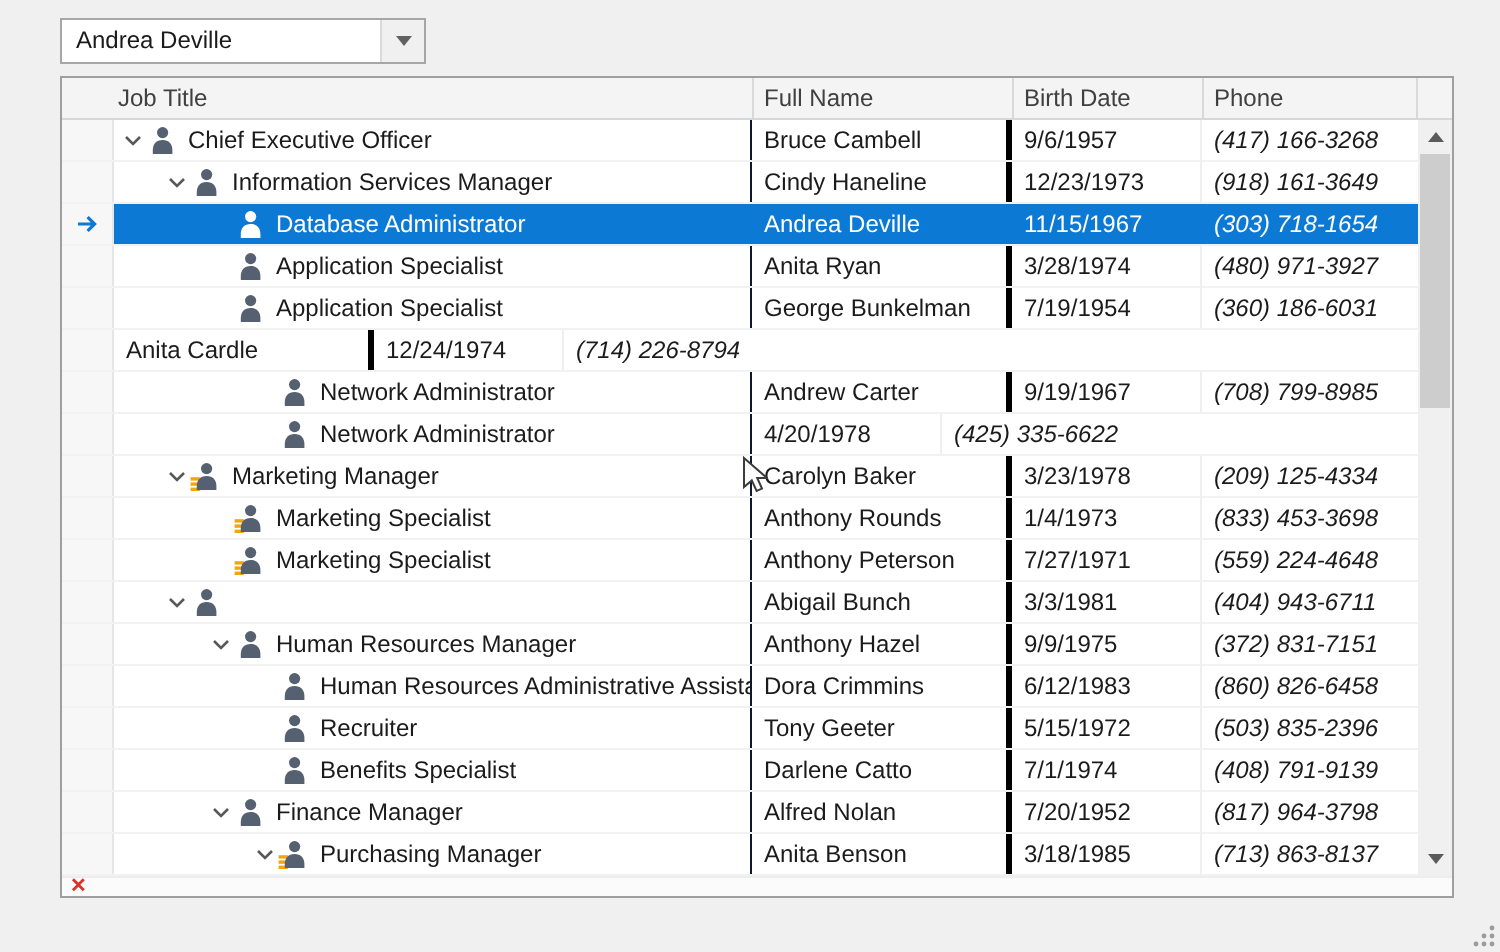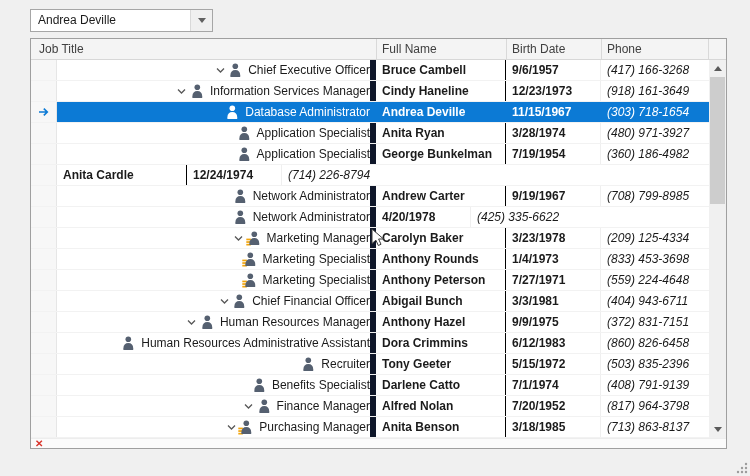--- a/index.html
+++ b/index.html
@@ -15,32 +15,32 @@
   .combo-btn{width:21px;background:#f0f0f0;border-left:1px solid #d9d9d9;
              display:flex;align-items:center;justify-content:center;}
   .combo-arrow{width:0;height:0;border-left:4px solid transparent;border-right:4px solid transparent;
                border-top:5px solid #616161;}
   
   .grid{position:absolute;left:30px;top:38px;width:697px;height:411px;background:#fff;
         border:1px solid #9f9f9f;box-sizing:border-box;}
   .header{position:absolute;left:0;top:0;right:0;height:21px;background:#f4f4f4;
           border-bottom:1px solid #d7d7d7;box-sizing:border-box;}
   .hcell{position:absolute;top:0;height:20px;line-height:20px;color:#404040;white-space:nowrap;}
-  .h0{left:8px}.h1{left:351px}.h2{left:481px}.h3{left:576px}
+  .h0{left:28px}.h1{left:351px}.h2{left:481px}.h3{left:576px}
   .hsep{position:absolute;top:0;bottom:0;width:1px;background:#d9d9d9;}
   .s0{left:345px}.s1{left:475px}.s2{left:570px}.s3{left:677px}
   
   .tbody{position:absolute;left:0;top:21px;width:678px;height:378px;overflow:hidden;}
   .row{display:flex;height:21px;border-bottom:1px solid #f2f2f2;background:#fff;box-sizing:border-box;}
   .cell{height:20px;line-height:20px;overflow:hidden;white-space:nowrap;box-sizing:border-box;}
   .ind{width:26px;background:#f7f7f7;border-right:1px solid #e6e6e6;
        display:flex;align-items:center;justify-content:center;}
-  .job{width:319px;display:flex;align-items:center;border-right:6px solid #0f172a;justify-content:flex-end;}
-  .name{width:130px;padding-left:6px;border-right:1px solid #000000;font-weight:bold;}
-  .birth{width:95px;padding-left:6px;border-right:1px solid #efefef;font-weight:bold;}
+  .job{width:319px;display:flex;align-items:center;border-right:1px solid #0f172a;}
+  .name{width:130px;padding-left:6px;border-right:3px solid #000000;}
+  .birth{width:95px;padding-left:6px;border-right:1px solid #efefef;}
   .phone{width:108px;padding-left:6px;font-style:italic;}
   .row.selected .job,.row.selected .name,.row.selected .birth,.row.selected .phone{
     background:var(--selection,#0c7ad5);color:#fff;border-right-color:var(--selection,#0c7ad5);}
   .indent{flex:0 0 auto;height:1px;}
   .chevron{flex:0 0 14px;display:flex;align-items:center;justify-content:center;}
   .chevron svg{display:block;}
   .chevron polyline{fill:none;stroke:#585858;stroke-width:1.3;}
   .row.selected .chevron polyline{stroke:#fff;}
   .icon{flex:0 0 16px;height:16px;display:flex;align-items:center;justify-content:center;}
   .icon svg{display:block;}
@@ -230,21 +230,21 @@
             <rect x="0.3" y="13.8" width="4.6" height="1.7"></rect>
           </g>
           <circle class="p" cx="8.3" cy="4.3" r="2.8"></circle>
           <path class="p" d="M8.3 8 c-3.1 0 -4.9 2 -4.9 5.2 L3.4 15 l9.8 0 l0 -1.8 c0 -3.2 -1.8 -5.2 -4.9 -5.2 z"></path>
         </svg>
       </span>
       <span class="label">Application Specialist</span>
     </div>
     <div class="cell name">George Bunkelman</div>
     <div class="cell birth">7/19/1954</div>
-    <div class="cell phone">(360) 186-4982</div>
+    <div class="cell phone">(360) 186-6031</div>
   </div>
         <div class="row">
     <div class="cell ind">
       
     </div>
     <div class="cell name">Anita Cardle</div>
     <div class="cell birth">12/24/1974</div>
     <div class="cell phone">(714) 226-8794</div>
   </div>
         <div class="row">
@@ -401,21 +401,20 @@
         <svg width="16" height="16" viewBox="0 0 16 16">
           <g class="bars">
             <rect x="0.3" y="8.6" width="4.6" height="1.7"></rect>
             <rect x="0.3" y="11.2" width="4.6" height="1.7"></rect>
             <rect x="0.3" y="13.8" width="4.6" height="1.7"></rect>
           </g>
           <circle class="p" cx="8.3" cy="4.3" r="2.8"></circle>
           <path class="p" d="M8.3 8 c-3.1 0 -4.9 2 -4.9 5.2 L3.4 15 l9.8 0 l0 -1.8 c0 -3.2 -1.8 -5.2 -4.9 -5.2 z"></path>
         </svg>
       </span>
-      <span class="label">Chief Financial Officer</span>
     </div>
     <div class="cell name">Abigail Bunch</div>
     <div class="cell birth">3/3/1981</div>
     <div class="cell phone">(404) 943-6711</div>
   </div>
         <div class="row">
     <div class="cell ind">
       
     </div>
     <div class="cell job">

